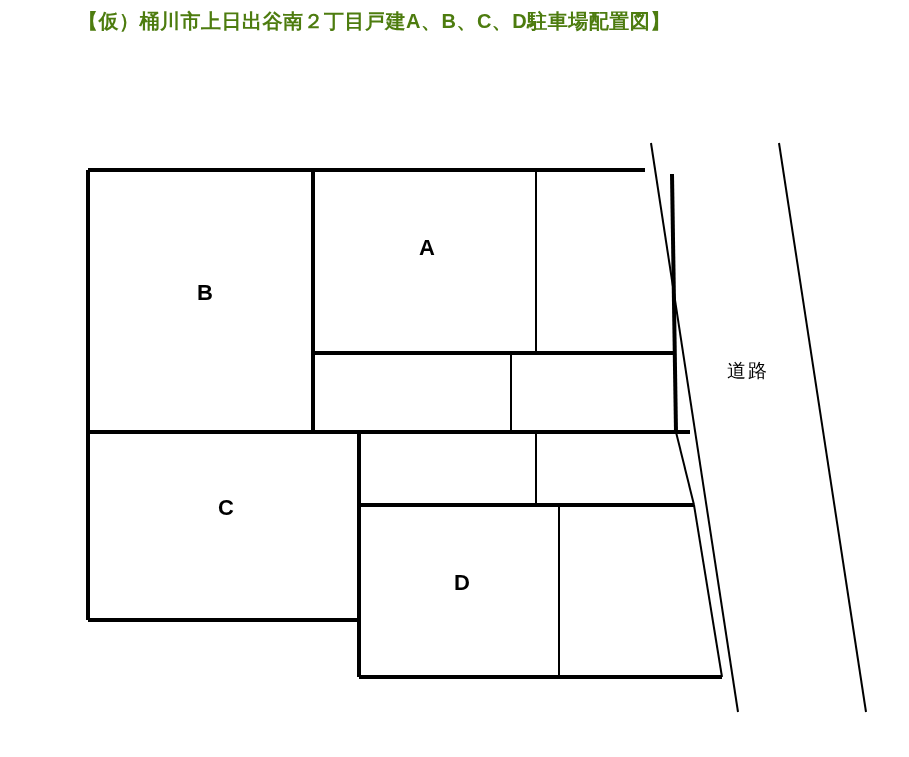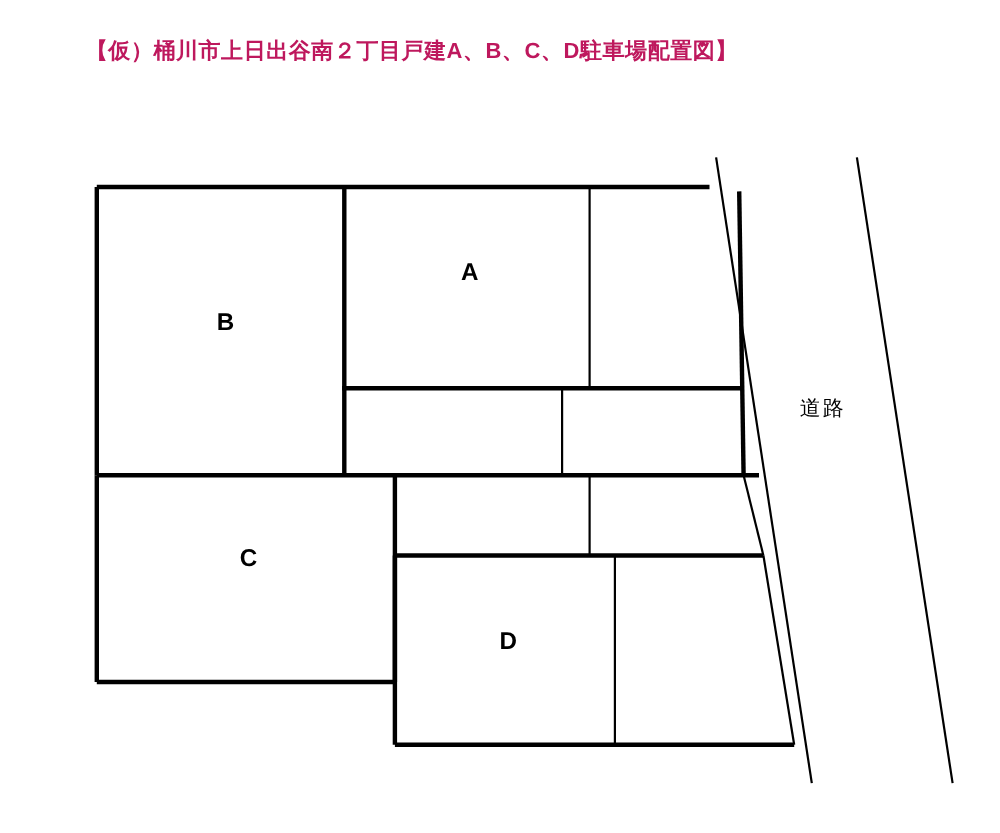--- a/index.html
+++ b/index.html
@@ -14,26 +14,26 @@
   #page {
     position: relative;
     width: 909px;
     height: 757px;
     background: #ffffff;
     overflow: hidden;
   }
   #title {
     position: absolute;
     left: 78px;
-    top: 33px;
+    top: 8px;
     font-size: 20px;
     font-weight: bold;
     letter-spacing: 0.5px;
     white-space: nowrap;
-    color: #be185d;
+    color: #4d7c0f;
     text-align: center;
   }
   #plan-svg {
     position: absolute;
     left: 0;
     top: 0;
     width: 909px;
     height: 757px;
   }
   .plot-label {

